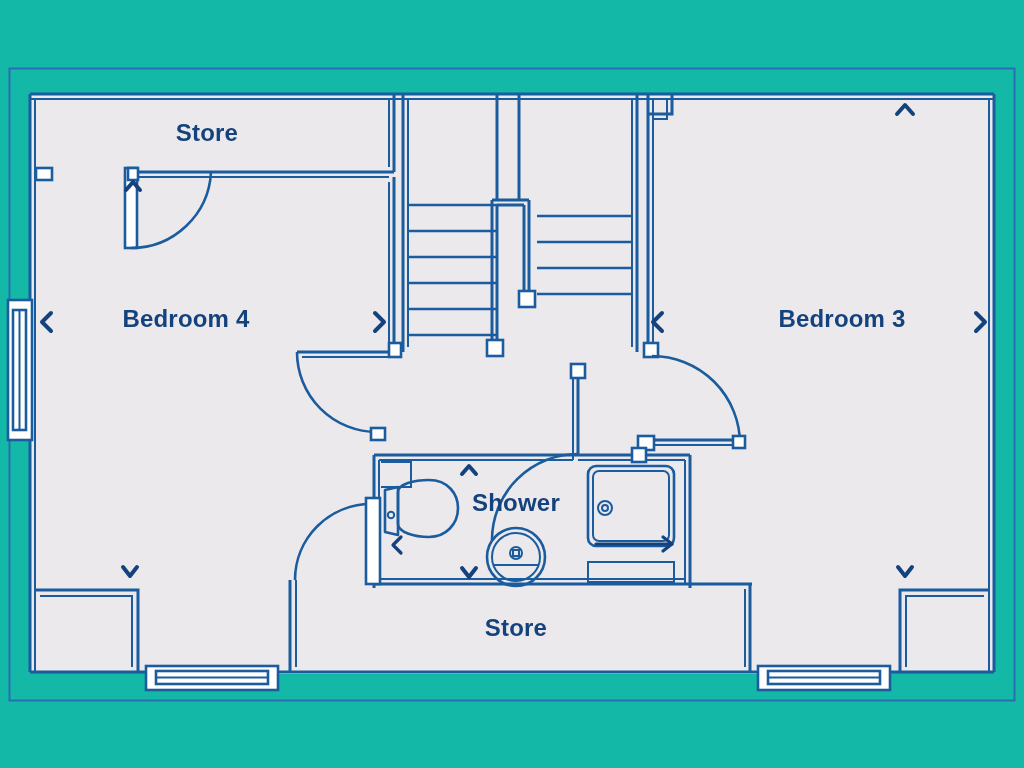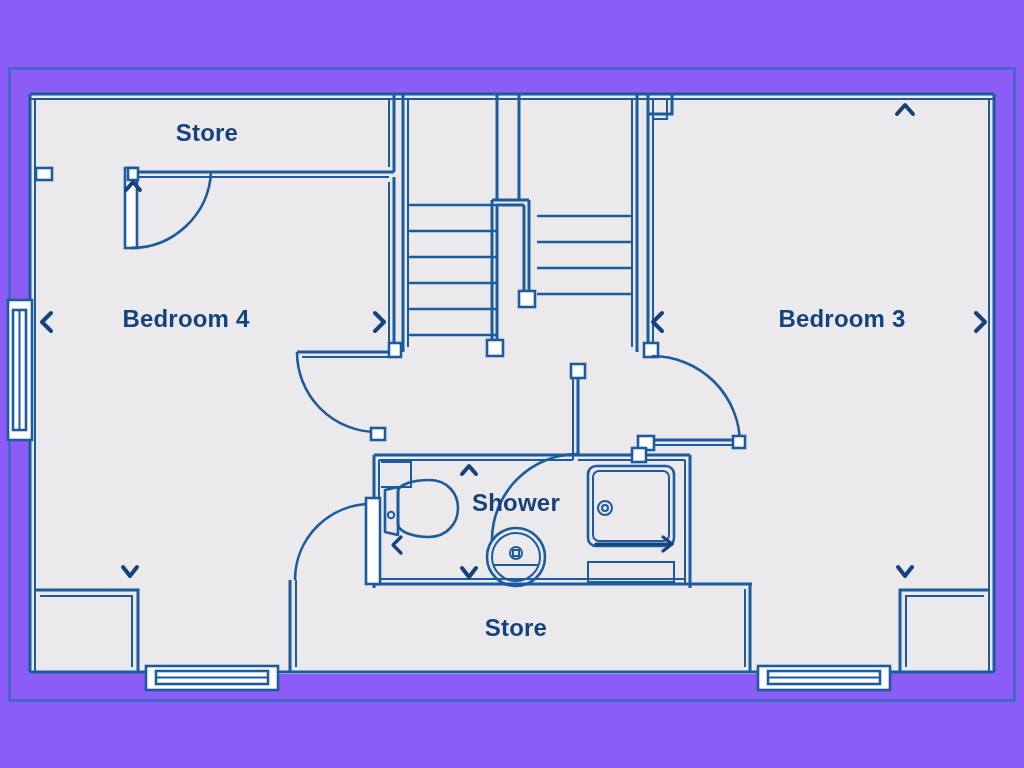--- a/index.html
+++ b/index.html
@@ -10,21 +10,21 @@
   body {
     width: 1024px;
     height: 768px;
     font-family: "Liberation Sans", sans-serif;
     overflow: hidden;
   }
   #plan-root {
     position: relative;
     width: 1024px;
     height: 768px;
-    background: #8b5cf6;
+    background: #14b8a6;
   }
   svg#floorplan {
     display: block;
     width: 1024px;
     height: 768px;
   }
   .room-label {
     font-family: "Liberation Sans", sans-serif;
     font-weight: bold;
     font-size: 24px;

